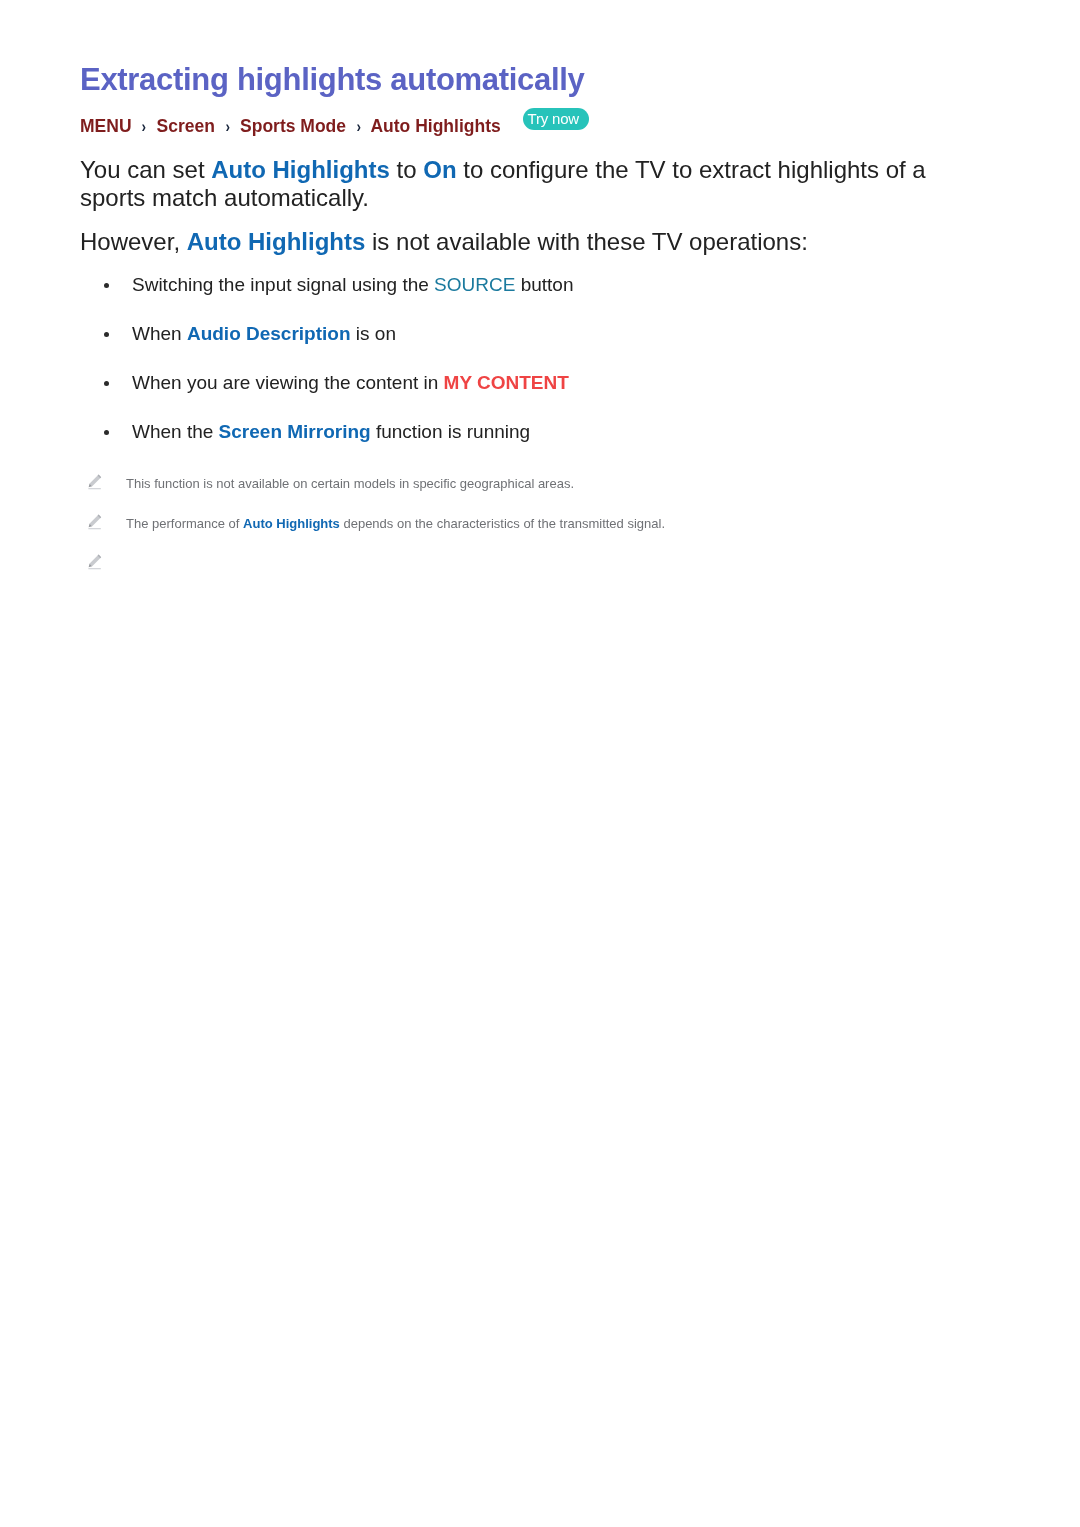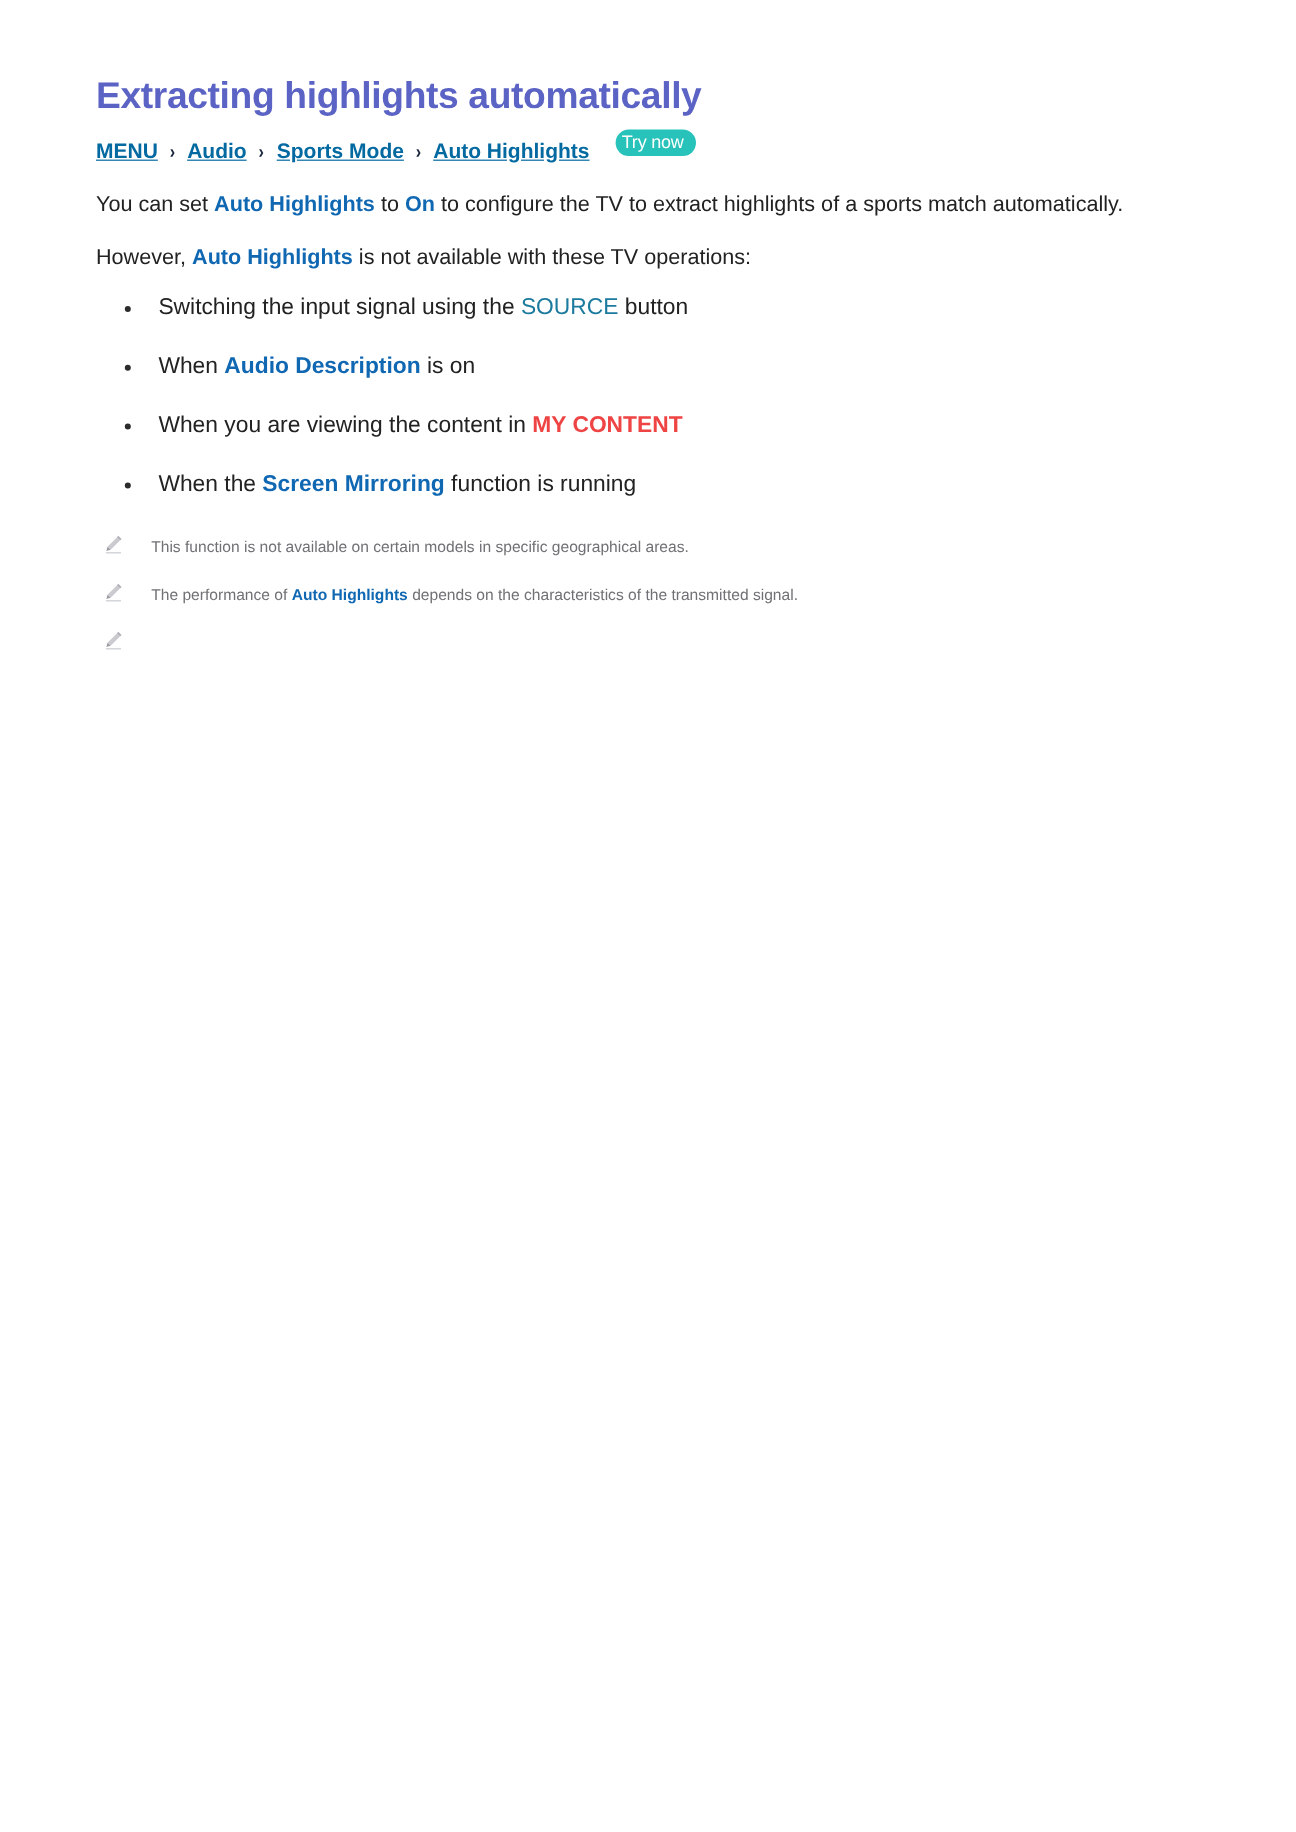--- a/index.html
+++ b/index.html
@@ -37,22 +37,21 @@
   
   .breadcrumb {
     font-size: 17.5px;
     font-weight: bold;
     color: #1068b3;
     line-height: 1.35;
     margin: 0 0 18px 0;
     white-space: nowrap;
   }
   .crumb {
-    color: #0369a1;
-    text-decoration: underline;
+    color: #7f1d1d;
   }
   .crumb-sep {
     color: #17243a;
     font-weight: bold;
     font-size: 16px;
     padding: 0 5px;
     display: inline-block;
     transform: scaleX(0.85);
   }
   .try-now {
@@ -65,21 +64,21 @@
     padding: 1px 10px 2px 5px;
     margin-left: 17px;
     line-height: 19px;
     vertical-align: 2px;
     letter-spacing: -0.2px;
     overflow: hidden;
   }
 
   
   .para {
-    font-size: 18px;
+    font-size: 24px;
     line-height: 28px;
     color: #222222;
     margin: 0 0 16px 0;
     max-width: 880px;
   }
   .lnk {
     color: #1068b3;
     font-weight: bold;
   }
 
@@ -148,21 +147,21 @@
 </head>
 <body>
 
 <div class="page">
 
   <h1 class="page-title">Extracting highlights automatically</h1>
 
   <div class="breadcrumb">
     <span class="crumb">MENU</span>
     <span class="crumb-sep">›</span>
-    <span class="crumb">Audio</span>
+    <span class="crumb">Screen</span>
     <span class="crumb-sep">›</span>
     <span class="crumb">Sports Mode</span>
     <span class="crumb-sep">›</span>
     <span class="crumb">Auto Highlights</span>
     <span class="try-now">Try now</span>
   </div>
 
   <p class="para">You can set <span class="lnk">Auto Highlights</span> to <span class="lnk">On</span> to configure the TV to extract highlights of a sports match automatically.</p>
 
   <p class="para">However, <span class="lnk">Auto Highlights</span> is not available with these TV operations:</p>

